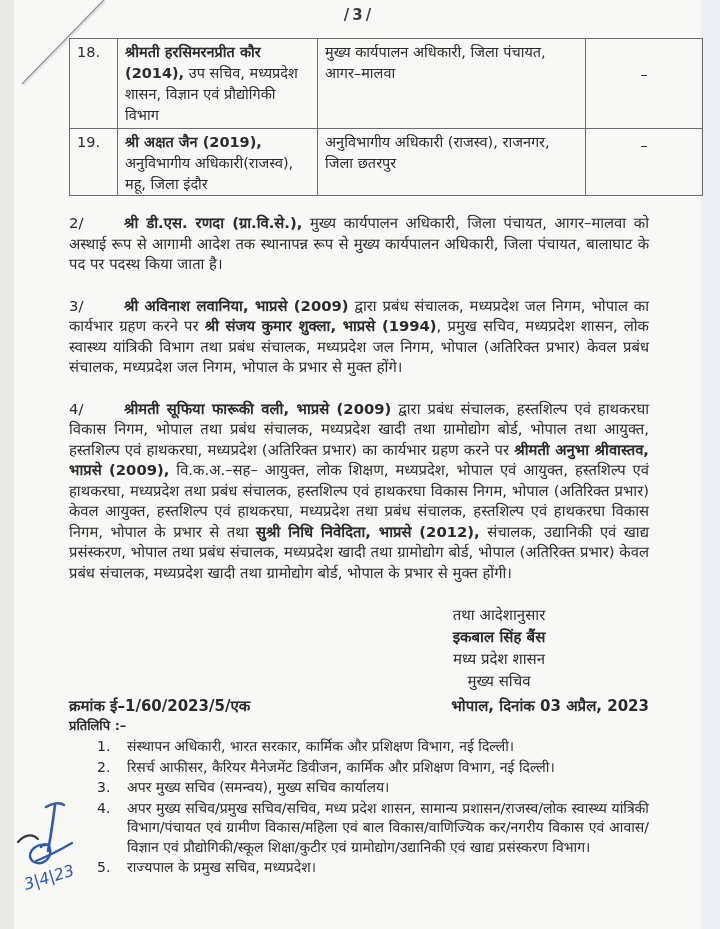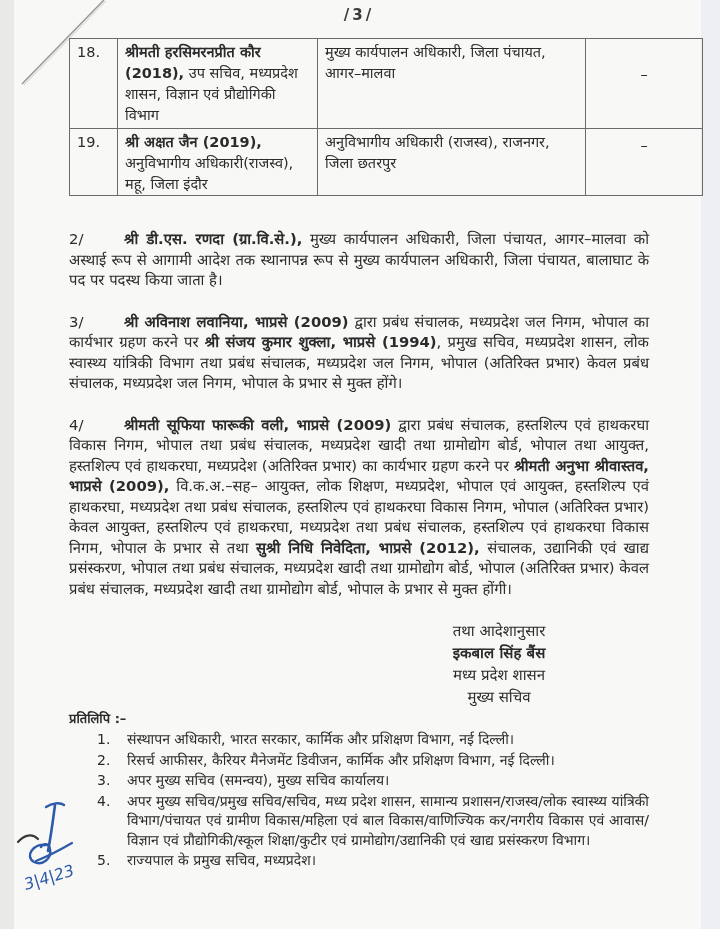--- a/index.html
+++ b/index.html
@@ -26,21 +26,21 @@
   }
   td.c-sno{width:33px;padding-left:4px;padding-right:2px;}
   td.c-officer{width:185px;}
   td.c-posting{width:253px;}
   td.c-remark{width:102px;text-align:center;}
   tr.r18 td{height:86px;}
   tr.r19 td{height:62px;}
   .b{font-weight:bold;}
   .dash18{margin-top:22px;}
   .dash19{margin-top:3px;}
-  .paras{margin-top:33px;font-size:14.8px;line-height:20.5px;}
+  .paras{margin-top:17px;font-size:14.8px;line-height:20.5px;}
   .para{text-align:justify;margin:0 0 21px 0;}
   .pnum{display:inline-block;width:55px;font-weight:normal;}
   .sig-block{
     width:300px;margin:10px 0 0 auto;text-align:center;
     font-size:15px;line-height:22px;
   }
   .ref-row{
     display:flex;justify-content:space-between;margin-top:3px;
     font-size:15px;font-weight:bold;
   }
@@ -64,21 +64,21 @@
   </svg>
 
   <div class="content">
 
     <div class="page-number">/3/</div>
 
     <table class="roster">
       <tbody>
         <tr class="r18">
           <td class="c-sno">18.</td>
-          <td class="c-officer"><span class="b">श्रीमती हरसिमरनप्रीत कौर (2018),</span><span> उप सचिव, मध्यप्रदेश शासन, विज्ञान एवं प्रौद्योगिकी विभाग</span></td>
+          <td class="c-officer"><span class="b">श्रीमती हरसिमरनप्रीत कौर (2014),</span><span> उप सचिव, मध्यप्रदेश शासन, विज्ञान एवं प्रौद्योगिकी विभाग</span></td>
           <td class="c-posting">मुख्य कार्यपालन अधिकारी, जिला पंचायत, आगर–मालवा</td>
           <td class="c-remark">
               <div class="dash18">–</div>
             </td>
         </tr>
         <tr class="r19">
           <td class="c-sno">19.</td>
           <td class="c-officer"><span class="b">श्री अक्षत जैन (2019),</span><span> अनुविभागीय अधिकारी(राजस्व), महू, जिला इंदौर</span></td>
           <td class="c-posting">अनुविभागीय अधिकारी (राजस्व), राजनगर, जिला छतरपुर</td>
           <td class="c-remark">
@@ -94,20 +94,24 @@
       <div class="para"><span class="pnum">4/</span><span><span class="b">श्रीमती सूफिया फारूकी वली, भाप्रसे (2009)</span><span> द्वारा प्रबंध संचालक, हस्तशिल्प एवं हाथकरघा विकास निगम, भोपाल तथा प्रबंध संचालक, मध्यप्रदेश खादी तथा ग्रामोद्योग बोर्ड, भोपाल तथा आयुक्त, हस्तशिल्प एवं हाथकरघा, मध्यप्रदेश (अतिरिक्त प्रभार) का कार्यभार ग्रहण करने पर </span><span class="b">श्रीमती अनुभा श्रीवास्तव, भाप्रसे (2009),</span><span> वि.क.अ.–सह– आयुक्त, लोक शिक्षण, मध्यप्रदेश, भोपाल एवं आयुक्त, हस्तशिल्प एवं हाथकरघा, मध्यप्रदेश तथा प्रबंध संचालक, हस्तशिल्प एवं हाथकरघा विकास निगम, भोपाल (अतिरिक्त प्रभार) केवल आयुक्त, हस्तशिल्प एवं हाथकरघा, मध्यप्रदेश तथा प्रबंध संचालक, हस्तशिल्प एवं हाथकरघा विकास निगम, भोपाल के प्रभार से तथा </span><span class="b">सुश्री निधि निवेदिता, भाप्रसे (2012),</span><span> संचालक, उद्यानिकी एवं खाद्य प्रसंस्करण, भोपाल तथा प्रबंध संचालक, मध्यप्रदेश खादी तथा ग्रामोद्योग बोर्ड, भोपाल (अतिरिक्त प्रभार) केवल प्रबंध संचालक, मध्यप्रदेश खादी तथा ग्रामोद्योग बोर्ड, भोपाल के प्रभार से मुक्त होंगी।</span></span></div>
     </div>
 
     <div class="sig-block">
       <div>तथा आदेशानुसार</div>
       <div class="b">इकबाल सिंह बैंस</div>
       <div>मध्य प्रदेश शासन</div>
       <div>मुख्य सचिव</div>
     </div>
 
+    <div class="ref-row">
+      <span>क्रमांक ई–1/60/2023/5/एक</span>
+      <span>भोपाल, दिनांक 03 अप्रैल, 2023</span>
+    </div>
 
     <div class="copy-heading">प्रतिलिपि :–</div>
 
     <div class="copy-list">
       <div class="copy-item">
         <span>1.</span>
         <span class="t">संस्थापन अधिकारी, भारत सरकार, कार्मिक और प्रशिक्षण विभाग, नई दिल्ली।</span>
       </div>
       <div class="copy-item">
         <span>2.</span>

